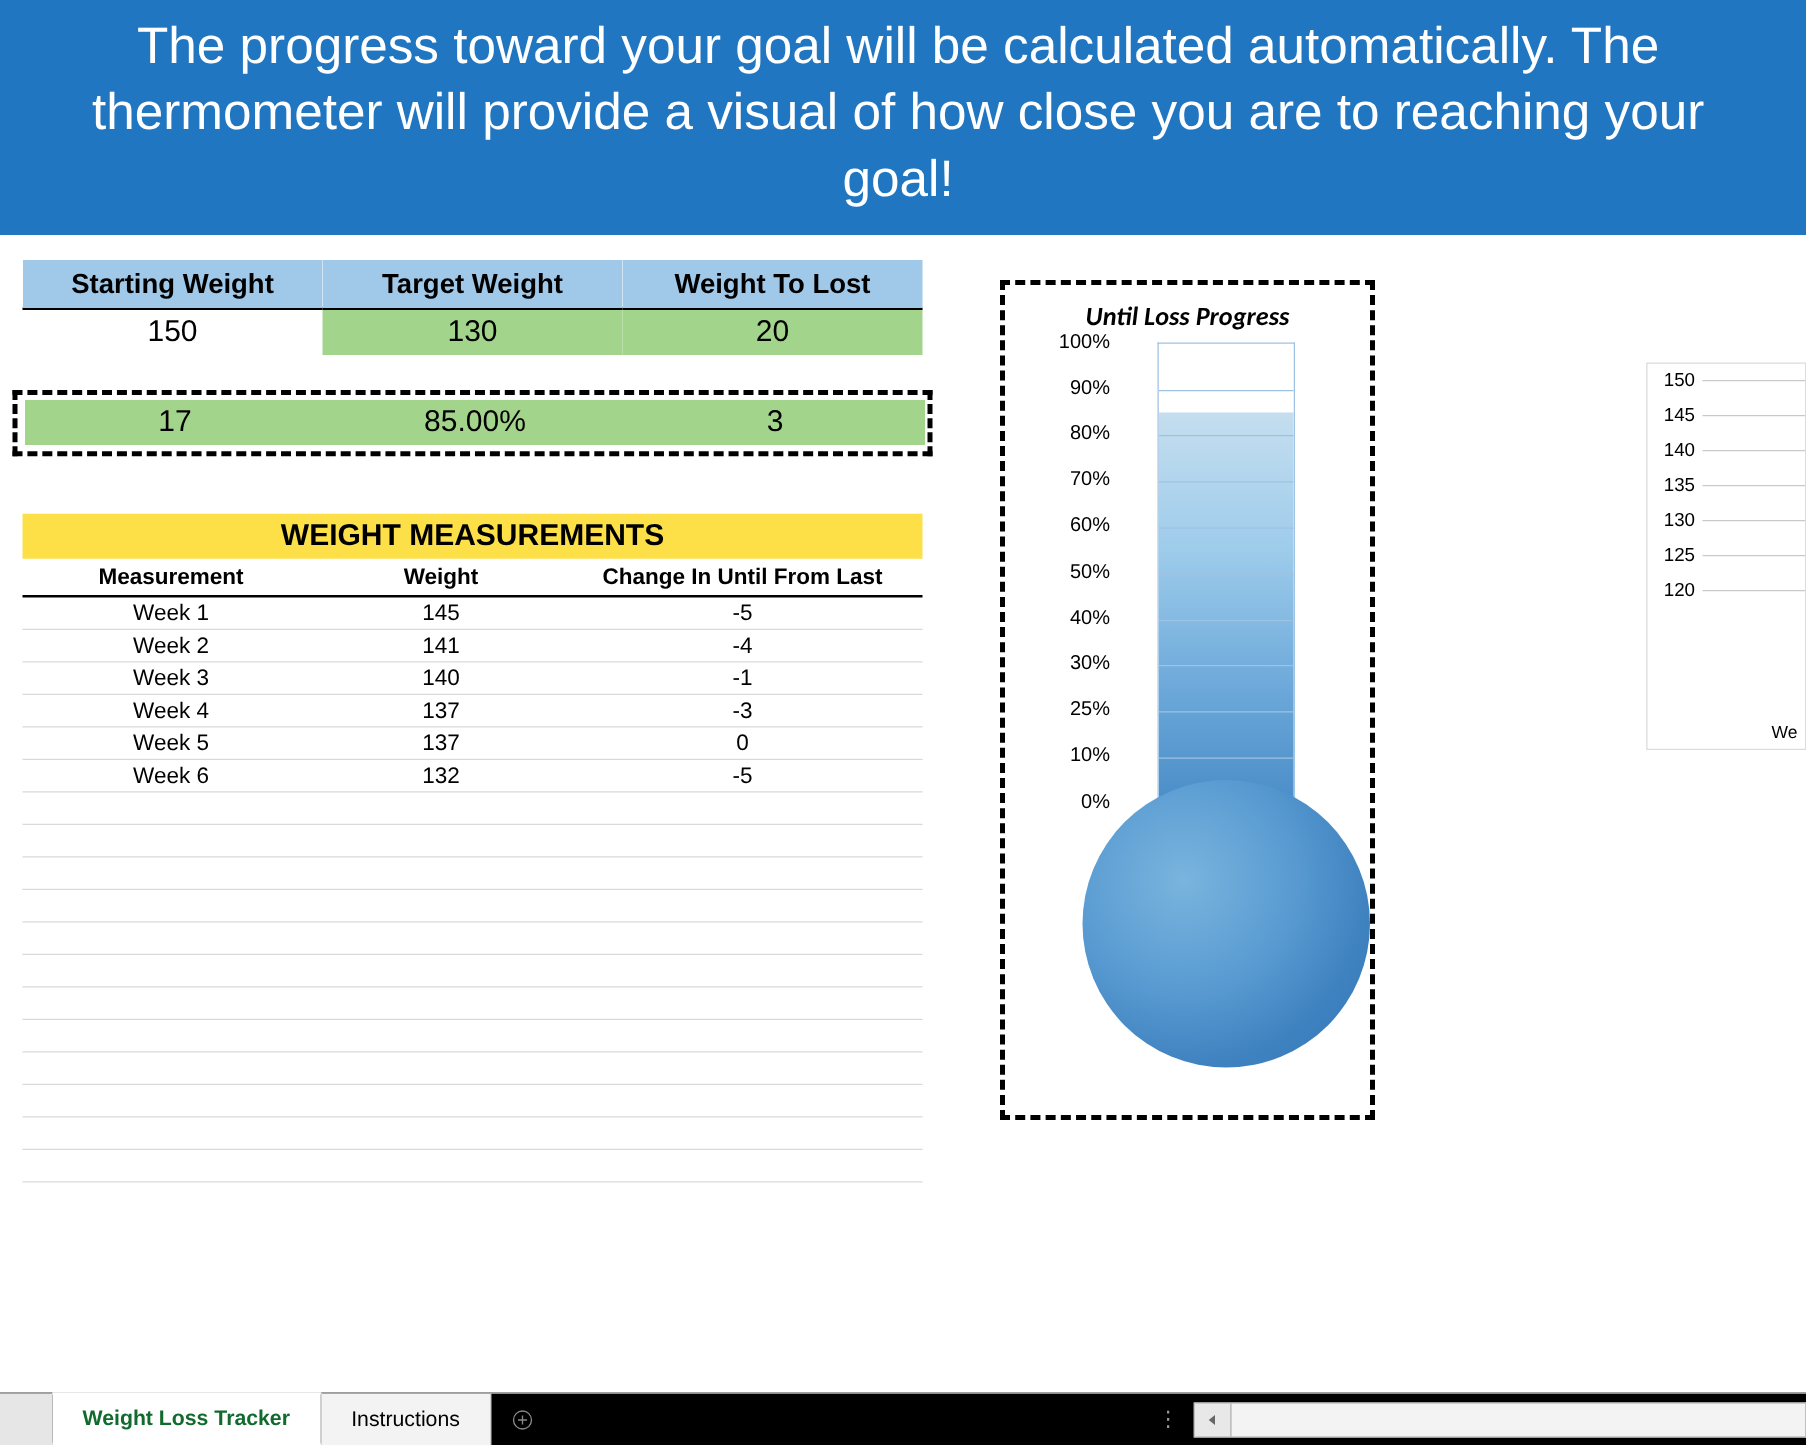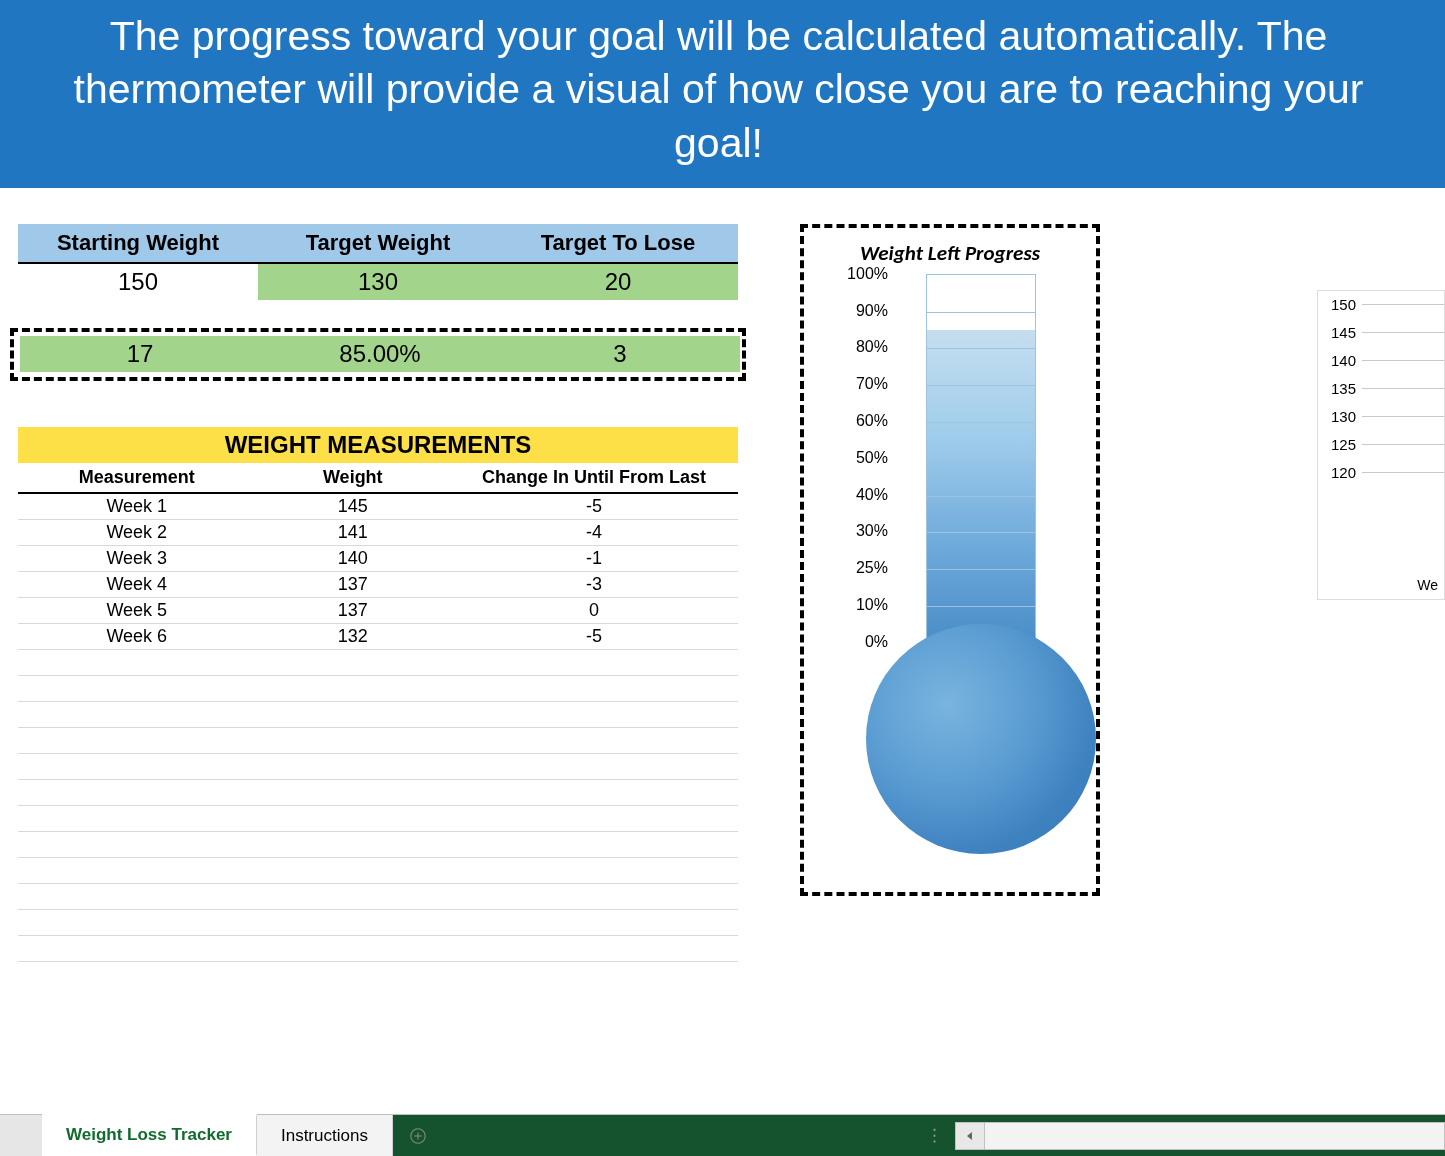--- a/index.html
+++ b/index.html
@@ -16,21 +16,21 @@
     color: #fff;
     text-align: center;
     padding: 10px 40px 18px 32px;
     font-size: 41px;
     font-weight: 300;
     line-height: 1.3;
     font-family: "Century Gothic", "Segoe UI", Arial, sans-serif;
   }
   .content {
     position: relative;
-    padding: 36px 18px 0 18px;
+    padding: 20px 18px 0 18px;
     height: 870px;
   }
   .left {
     width: 720px;
     float: left;
   }
   
   .summary-table {
     width: 720px;
     border-collapse: collapse;
@@ -192,21 +192,21 @@
     position: absolute;
     bottom: 6px;
     right: 6px;
     font-size: 14px;
   }
   
   .tabbar {
     position: absolute;
     left: 0; right: 0; bottom: 0;
     height: 42px;
-    background: #14532d;
+    background: #000000;
     border-top: 1px solid #bfbfbf;
     display: flex;
     align-items: stretch;
     font-size: 17px;
   }
   .tabbar .spacer1 { width: 42px; background: #e6e6e6; }
   .tab {
     padding: 0 24px;
     display: flex;
     align-items: center;
@@ -266,21 +266,21 @@
 
 <div class="content">
 
   <div class="left">
 
     <table class="summary-table">
       <tbody>
           <tr>
         <th class="first-col">Starting Weight</th>
         <th>Target Weight</th>
-        <th>Target To Lose</th>
+        <th>Weight To Lost</th>
       </tr>
       <tr>
         <td class="cell-plain">150</td>
         <td class="cell-green">130</td>
         <td class="cell-green">20</td>
       </tr>
     </tbody>
       </table>
 
     <div class="dashed-box">
@@ -391,21 +391,21 @@
           <div class="meas-row">
             <div class="col-m"></div>
             <div class="col-w"></div>
             <div class="col-c"></div>
           </div>
         </div>
     </div>
   </div>
 
   <div class="thermo-panel">
-    <div class="thermo-title">Weight Left Progress</div>
+    <div class="thermo-title">Until Loss Progress</div>
     <div class="thermo-body">
       <div class="thermo-labels" id="thermo-labels" style="width: 64px;">
           <div style="top: 0px;">100%</div>
           <div style="top: 36.8px;">90%</div>
           <div style="top: 73.6px;">80%</div>
           <div style="top: 110.4px;">70%</div>
           <div style="top: 147.2px;">60%</div>
           <div style="top: 184px;">50%</div>
           <div style="top: 220.8px; margin-left: 48px;">40%</div>
           <div style="top: 257.6px;">30%</div>

